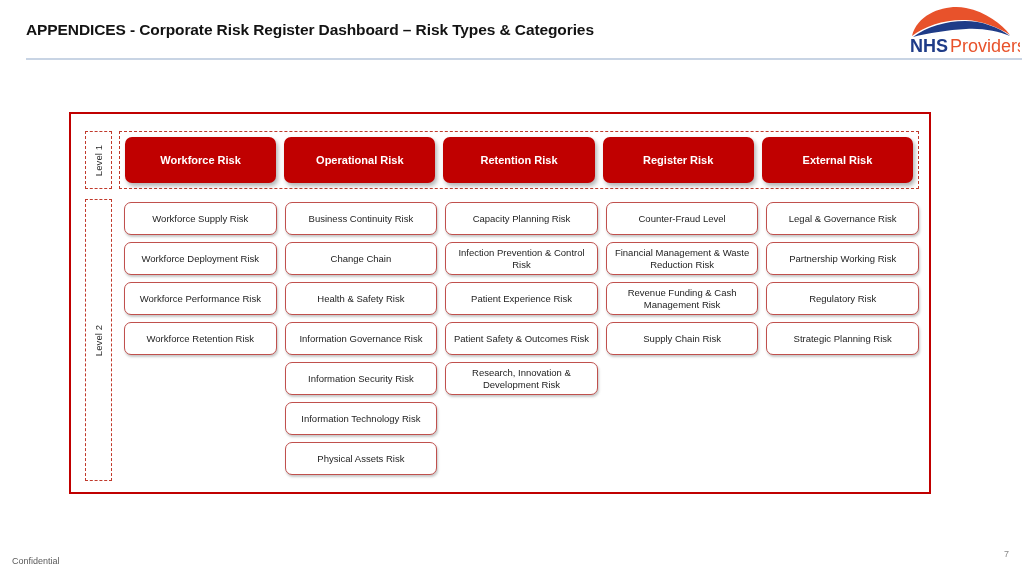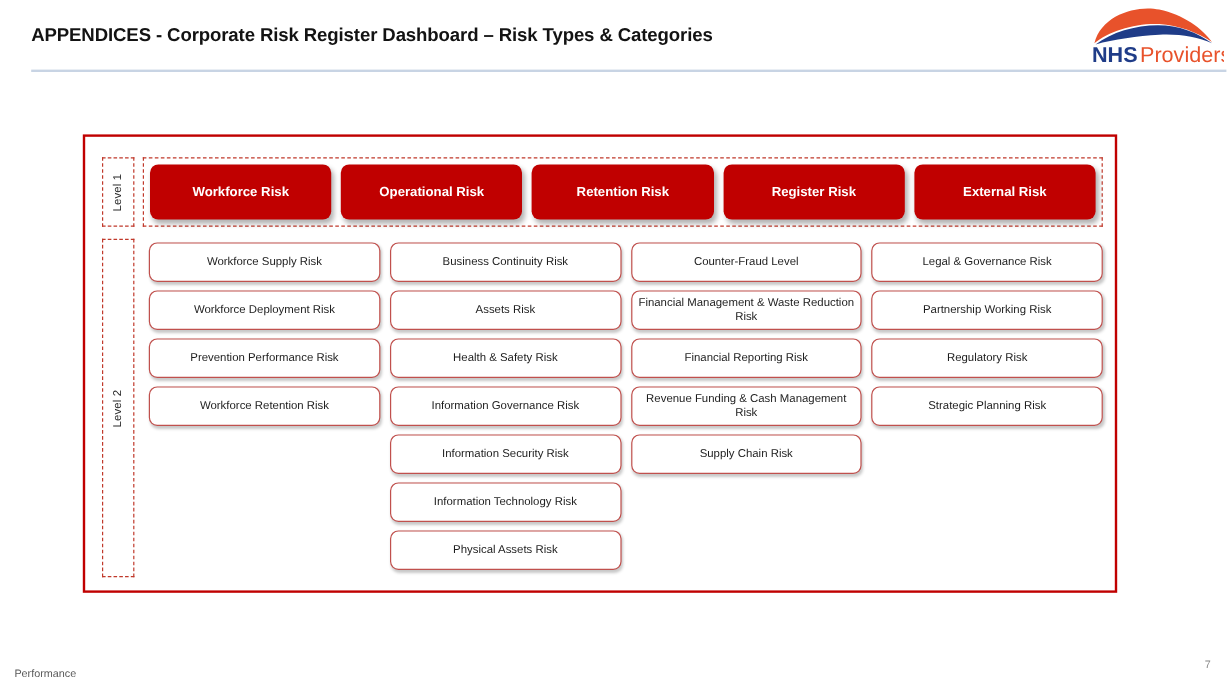--- a/index.html
+++ b/index.html
@@ -217,48 +217,54 @@
 
   <div class="level-row level2-row">
     <div class="level-label-box">
       <span class="level-label">Level 2</span>
     </div>
     <div class="level2-boxes">
 
       <div class="l2-col">
         <div class="l2-box">Workforce Supply Risk</div>
         <div class="l2-box">Workforce Deployment Risk</div>
-        <div class="l2-box">Prevention Performance Risk</div>
+        <div class="l2-box">Workforce Performance Risk</div>
         <div class="l2-box">Workforce Retention Risk</div>
       </div>
 
       <div class="l2-col">
         <div class="l2-box">Business Continuity Risk</div>
-        <div class="l2-box">Assets Risk</div>
+        <div class="l2-box">Change Chain</div>
         <div class="l2-box">Health &amp; Safety Risk</div>
         <div class="l2-box">Information Governance Risk</div>
         <div class="l2-box">Information Security Risk</div>
         <div class="l2-box">Information Technology Risk</div>
         <div class="l2-box">Physical Assets Risk</div>
       </div>
 
+      <div class="l2-col">
+        <div class="l2-box">Capacity Planning Risk</div>
+        <div class="l2-box">Infection Prevention &amp; Control Risk</div>
+        <div class="l2-box">Patient Experience Risk</div>
+        <div class="l2-box">Patient Safety &amp; Outcomes Risk</div>
+        <div class="l2-box">Research, Innovation &amp; Development Risk</div>
+      </div>
 
       <div class="l2-col">
         <div class="l2-box">Counter-Fraud Level</div>
         <div class="l2-box">Financial Management &amp; Waste Reduction Risk</div>
-        <div class="l2-box">Financial Reporting Risk</div>
         <div class="l2-box">Revenue Funding &amp; Cash Management Risk</div>
         <div class="l2-box">Supply Chain Risk</div>
       </div>
 
       <div class="l2-col">
         <div class="l2-box">Legal &amp; Governance Risk</div>
         <div class="l2-box">Partnership Working Risk</div>
         <div class="l2-box">Regulatory Risk</div>
         <div class="l2-box">Strategic Planning Risk</div>
       </div>
 
     </div>
   </div>
 </div>
 
-<div class="footer-confidential">Performance</div>
+<div class="footer-confidential">Confidential</div>
 <div class="footer-pagenum">7</div>
 
 </body></html>

